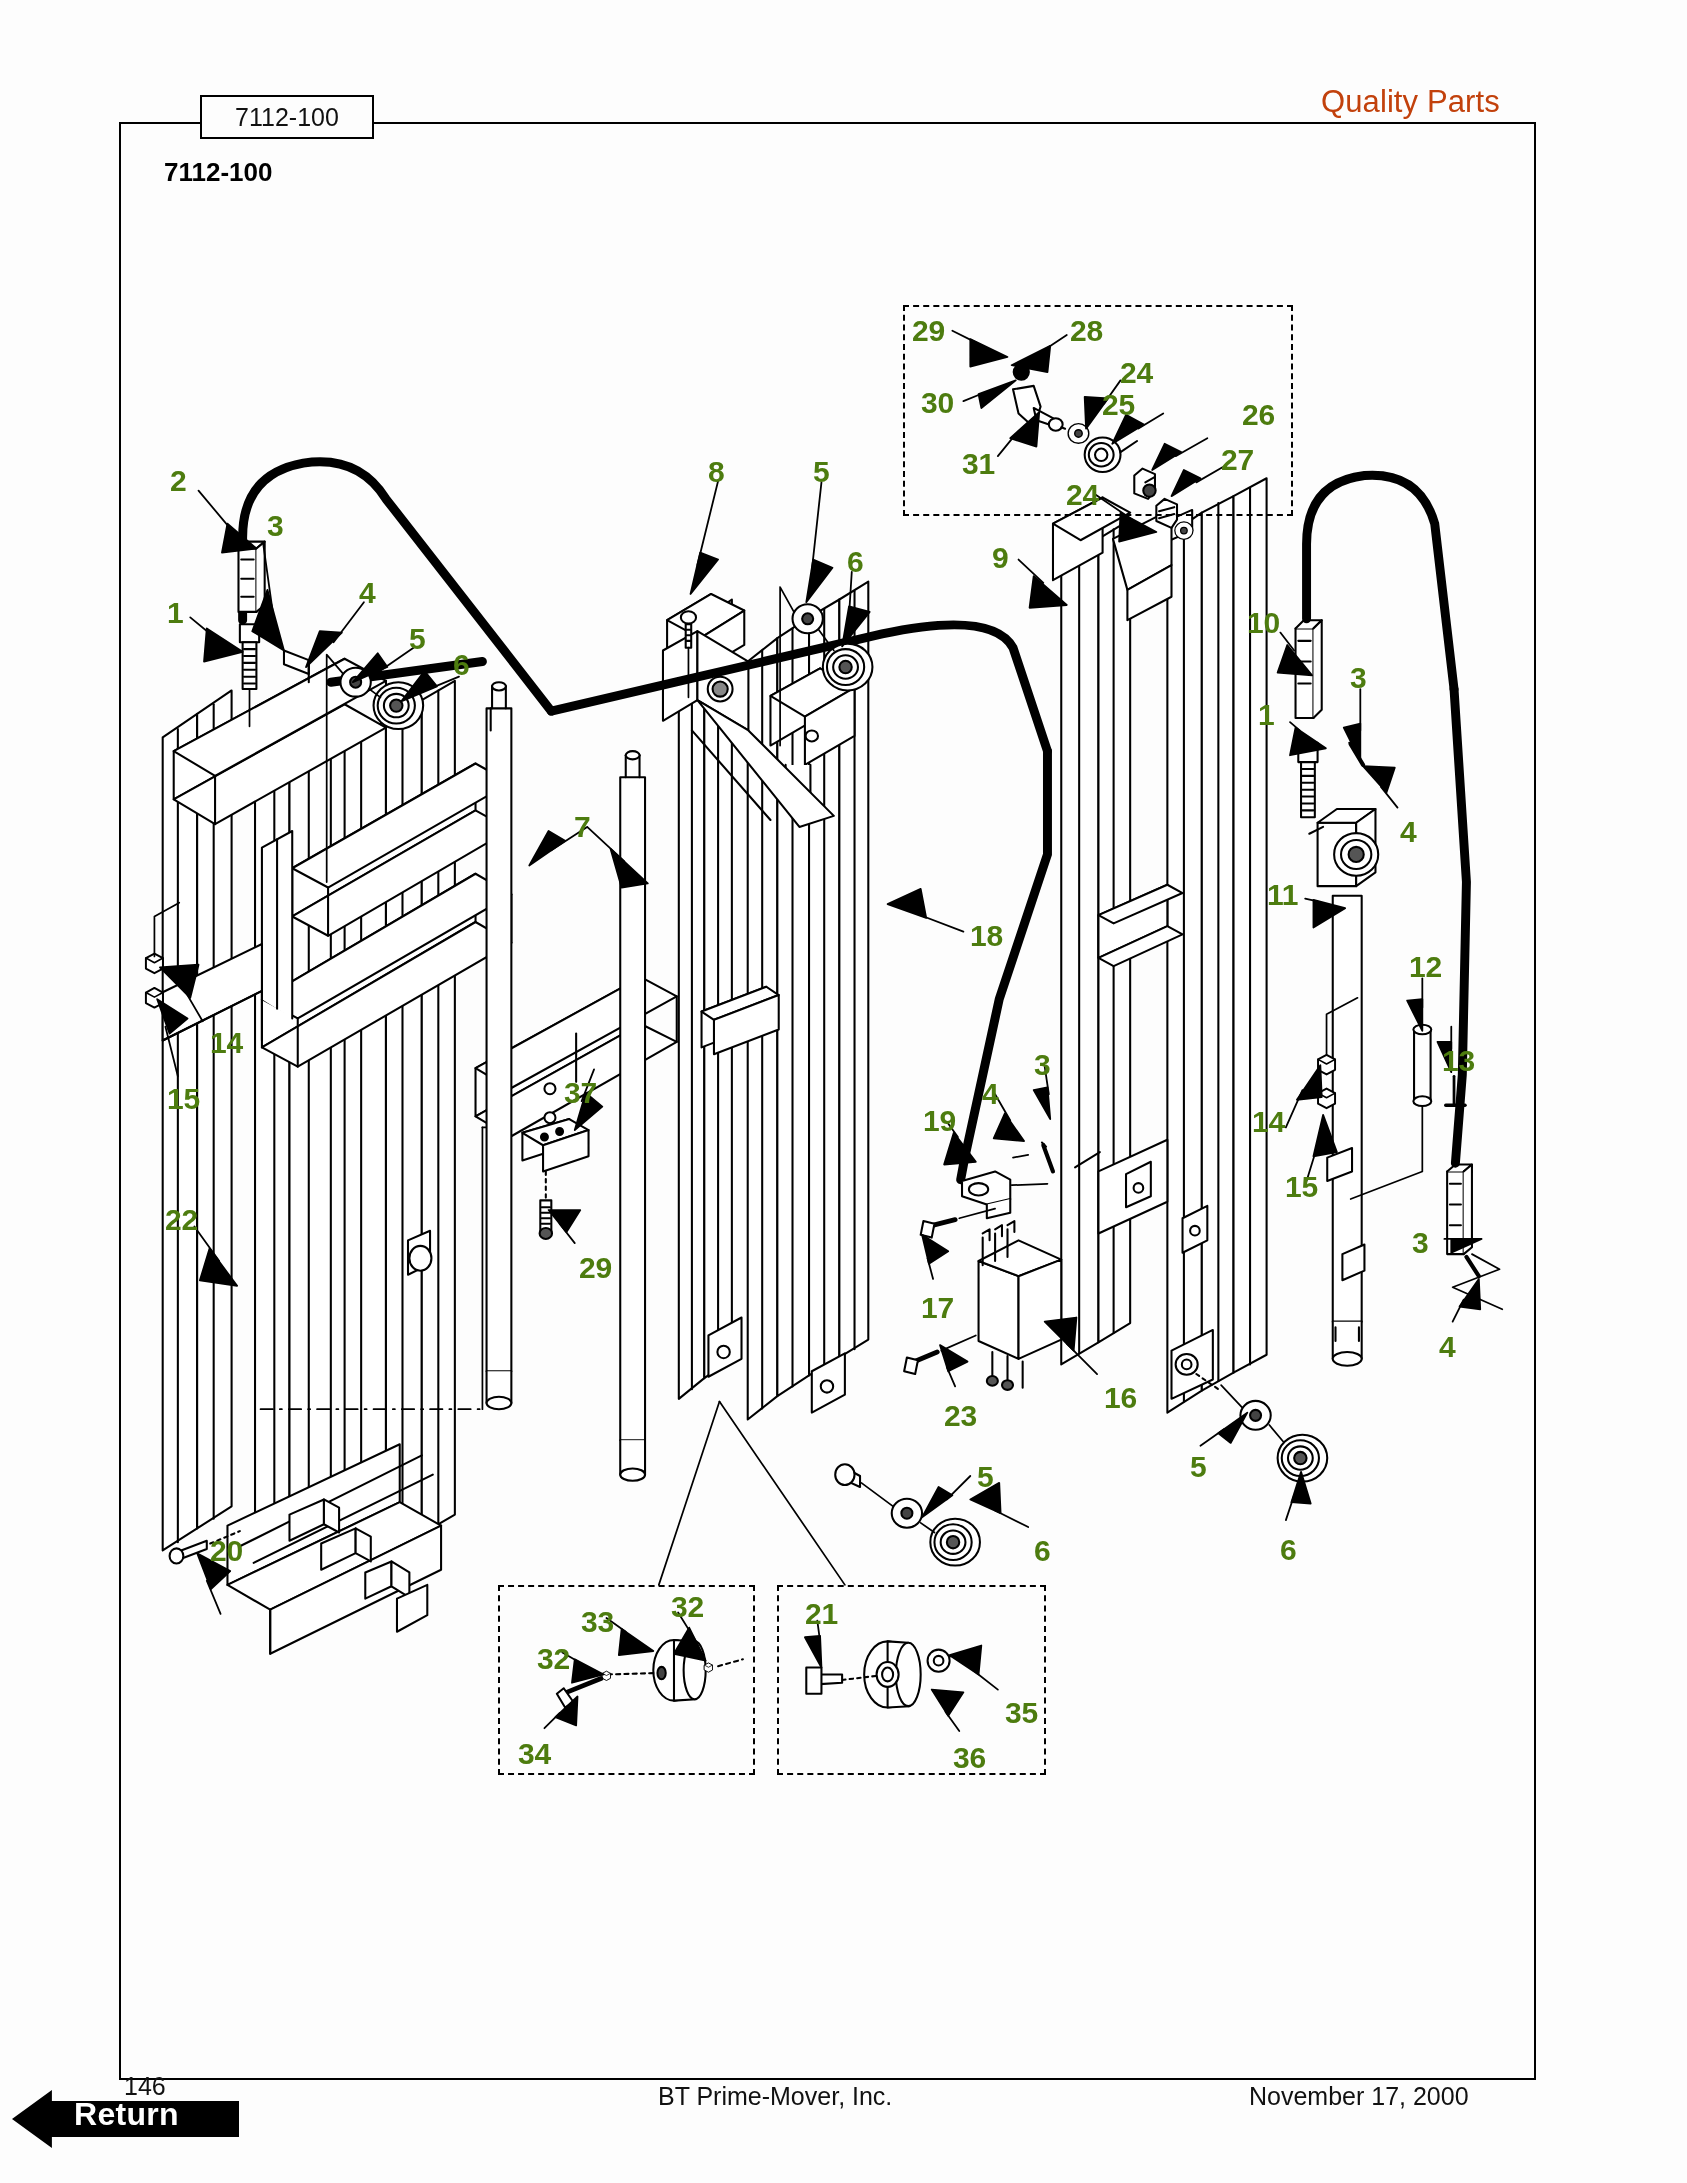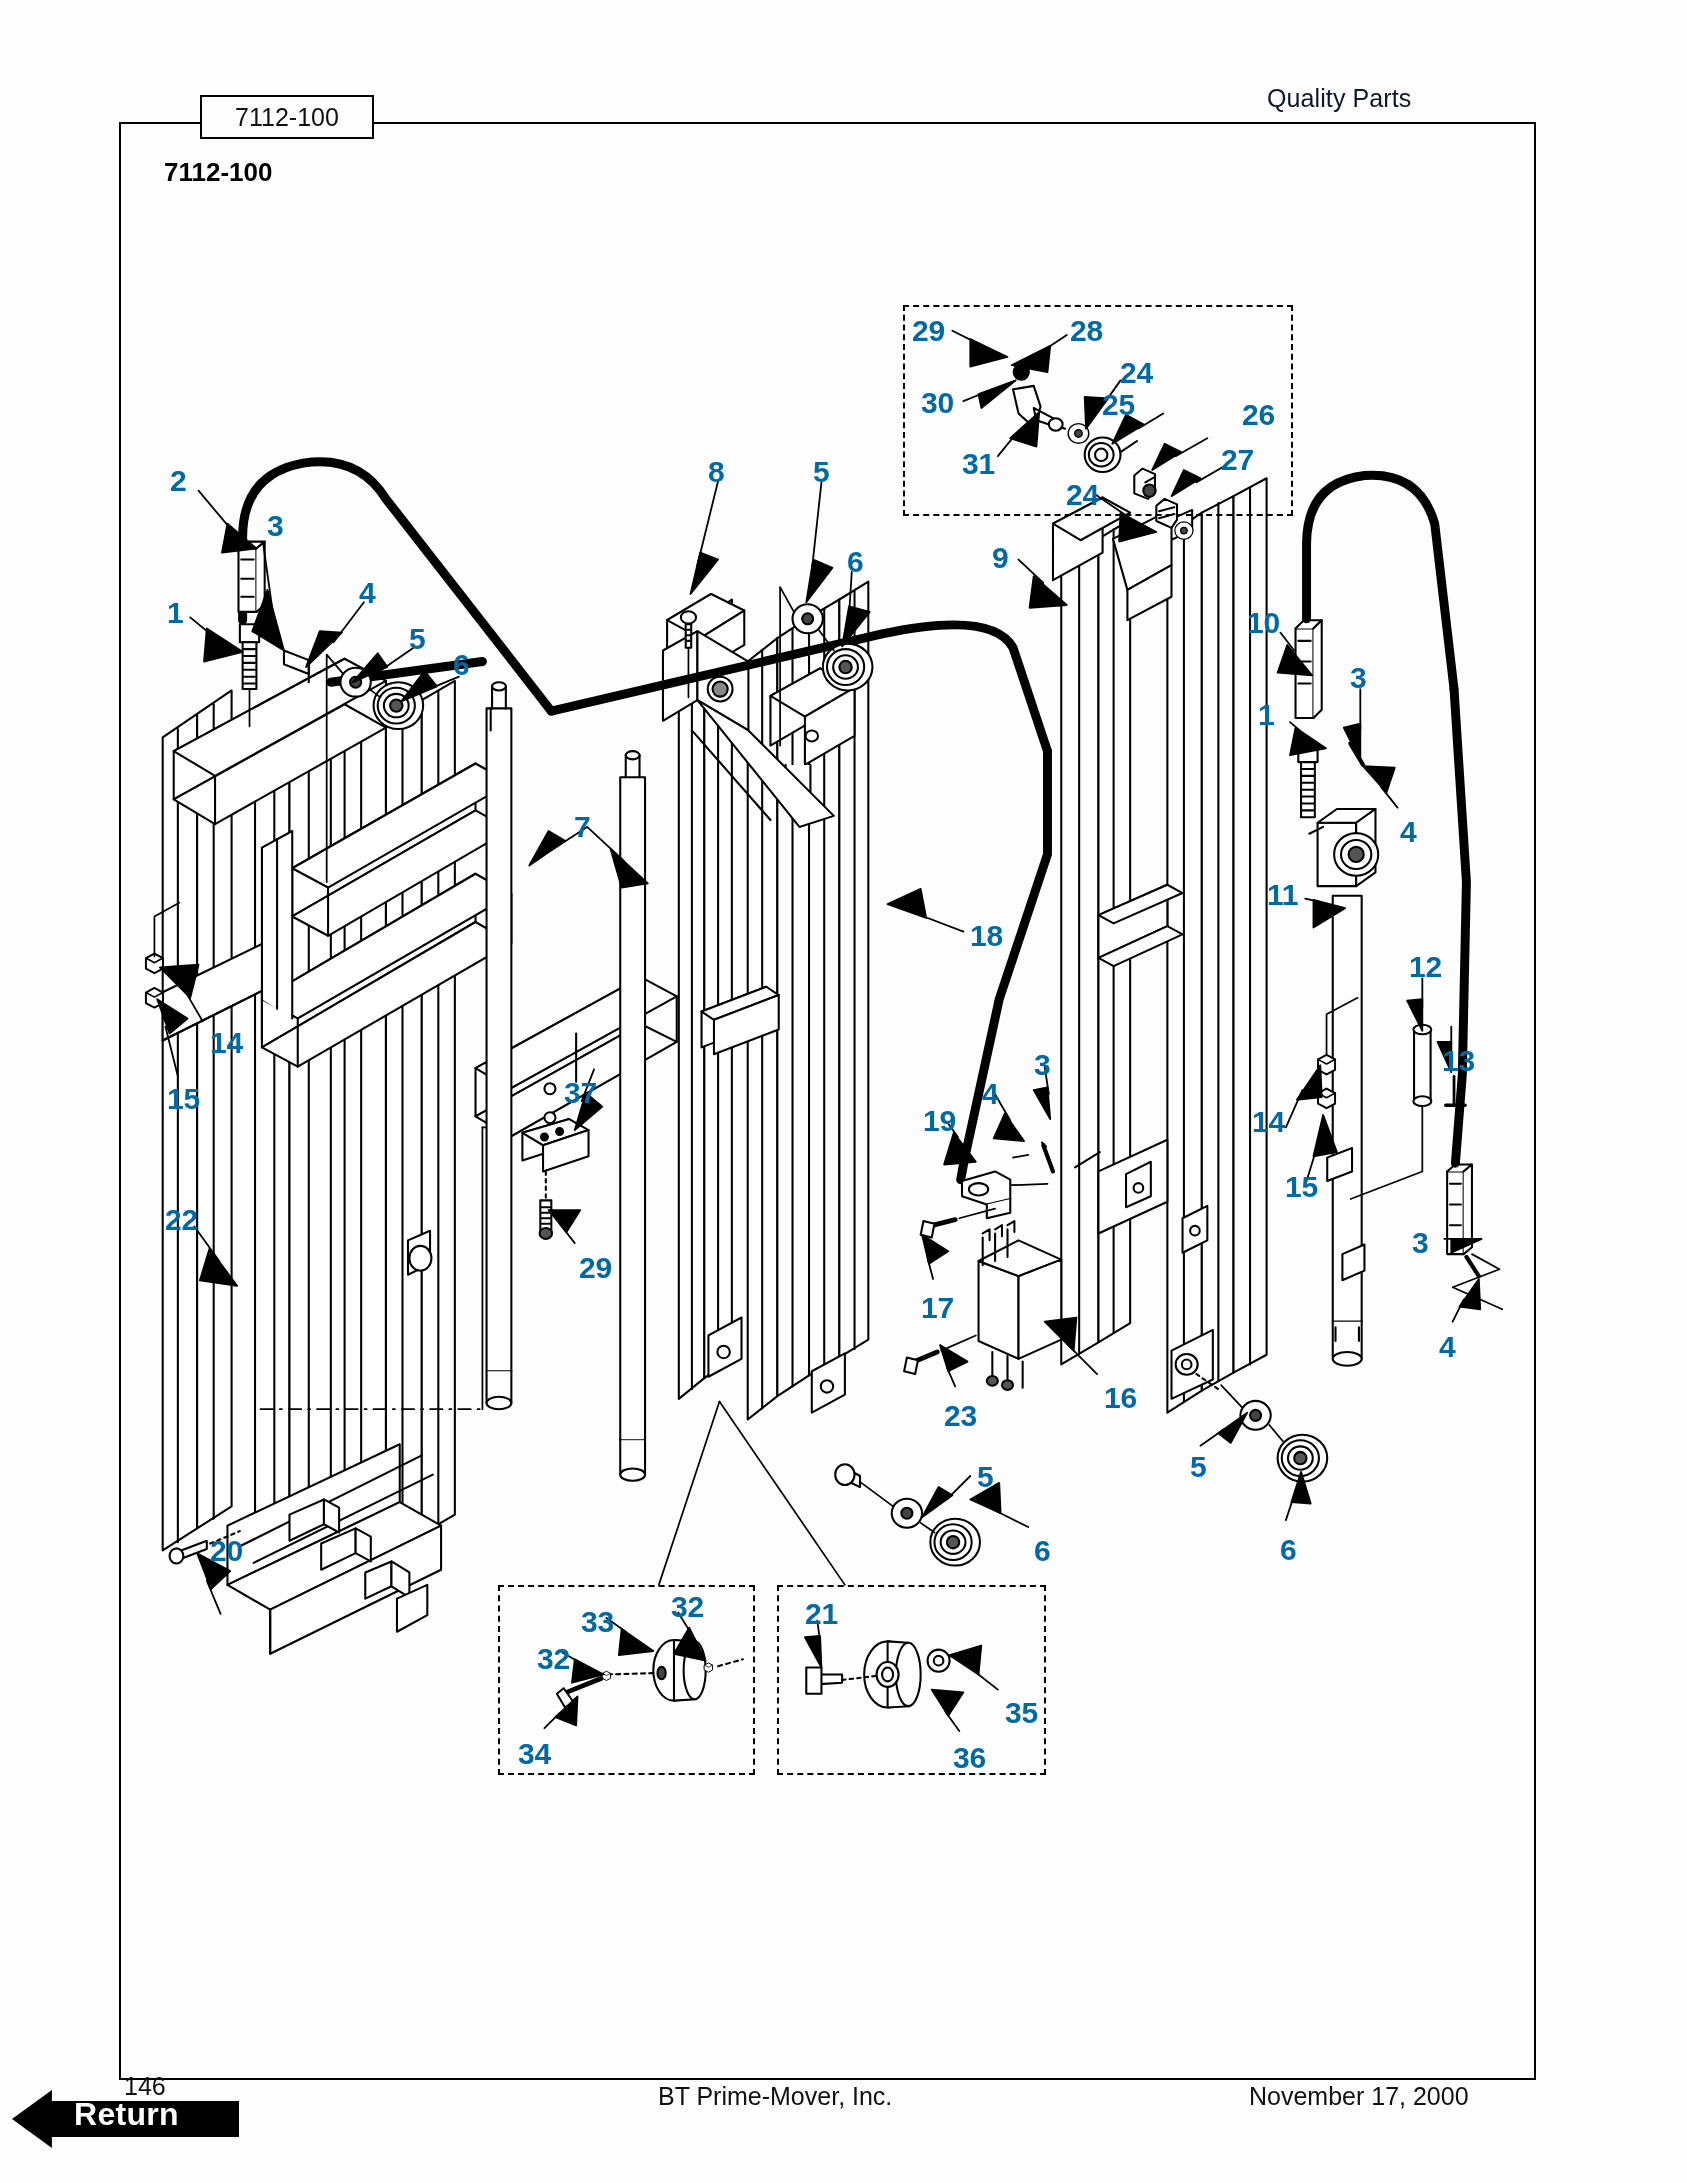--- a/index.html
+++ b/index.html
@@ -30,24 +30,24 @@
     top: 122px;
     width: 1413px;
     height: 1954px;
     border: 2.1px solid #000;
     background: transparent;
   }
 
   
   .header-quality {
     position: absolute;
-    left: 1267px;
+    left: 1321px;
     top: 84px;
-    font-size: 25px;
-    color: #0f172a;
+    font-size: 31px;
+    color: #c2410c;
     letter-spacing: 0.1px;
   }
   .sheet-tab {
     position: absolute;
     left: 200px;
     top: 95px;
     width: 170px;
     height: 40px;
     border: 2.1px solid #000;
     background: #fdfdfd;
@@ -117,21 +117,21 @@
     position: absolute;
     left: 0; top: 0;
     width: 1687px; height: 2183px;
     pointer-events: none;
   }
 
   .callout {
     position: absolute;
     font-size: 30px;
     font-weight: bold;
-    color: #0369a1;
+    color: #4d7c0f;
     font-family: "Liberation Sans", sans-serif;
     line-height: 1;
     letter-spacing: -0.3px;
   }
 
   .detail-box {
     position: absolute;
     border: 2.1px dashed #000;
     background: transparent;
   }

